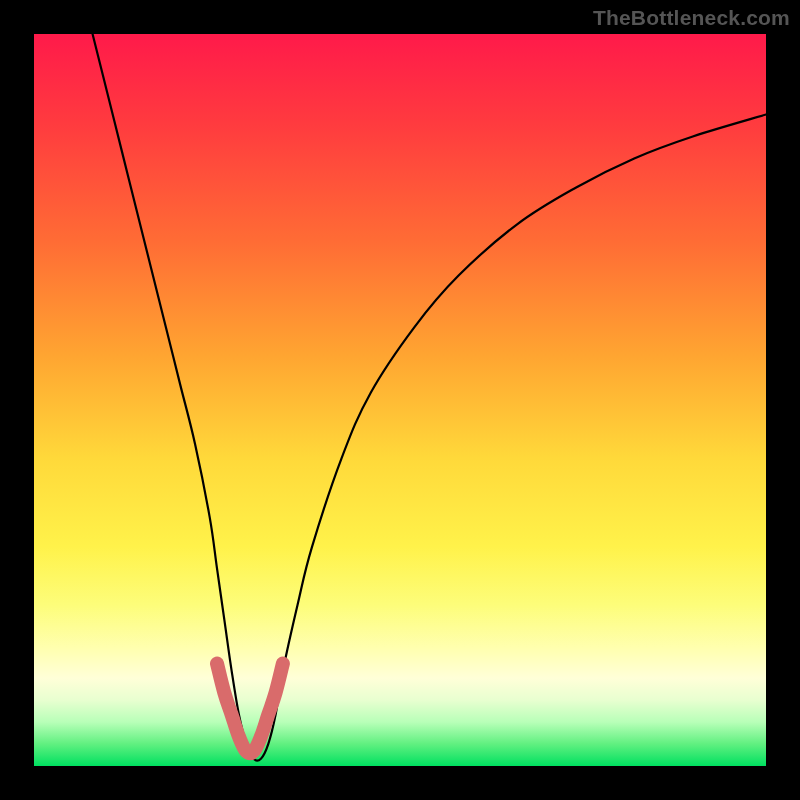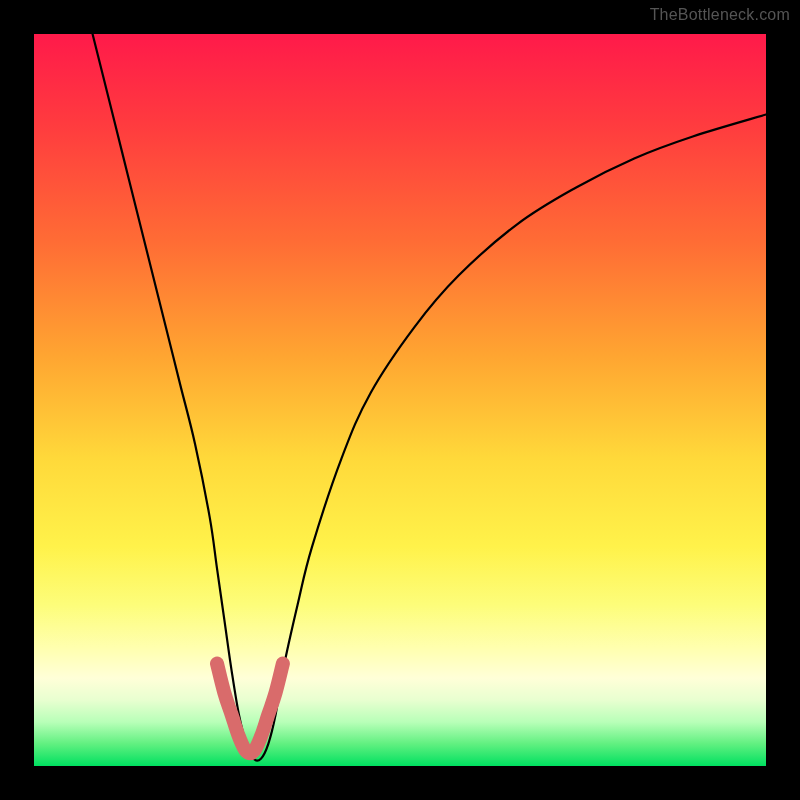--- a/index.html
+++ b/index.html
@@ -40,23 +40,23 @@
       #b8ffb8 94%,
       #60f080 97%,
       #00e060 100%
     );
   }
   .watermark {
     position: absolute;
     top: 6px;
     right: 10px;
     color: #555;
-    font-size: 16px;
+    font-size: 21px;
     letter-spacing: 0.2px;
-    font-weight: 400;
+    font-weight: 700;
     user-select: none;
   }
   svg.curves {
     position: absolute;
     left: 0;
     top: 0;
     width: 732px;
     height: 732px;
     overflow: visible;
   }

